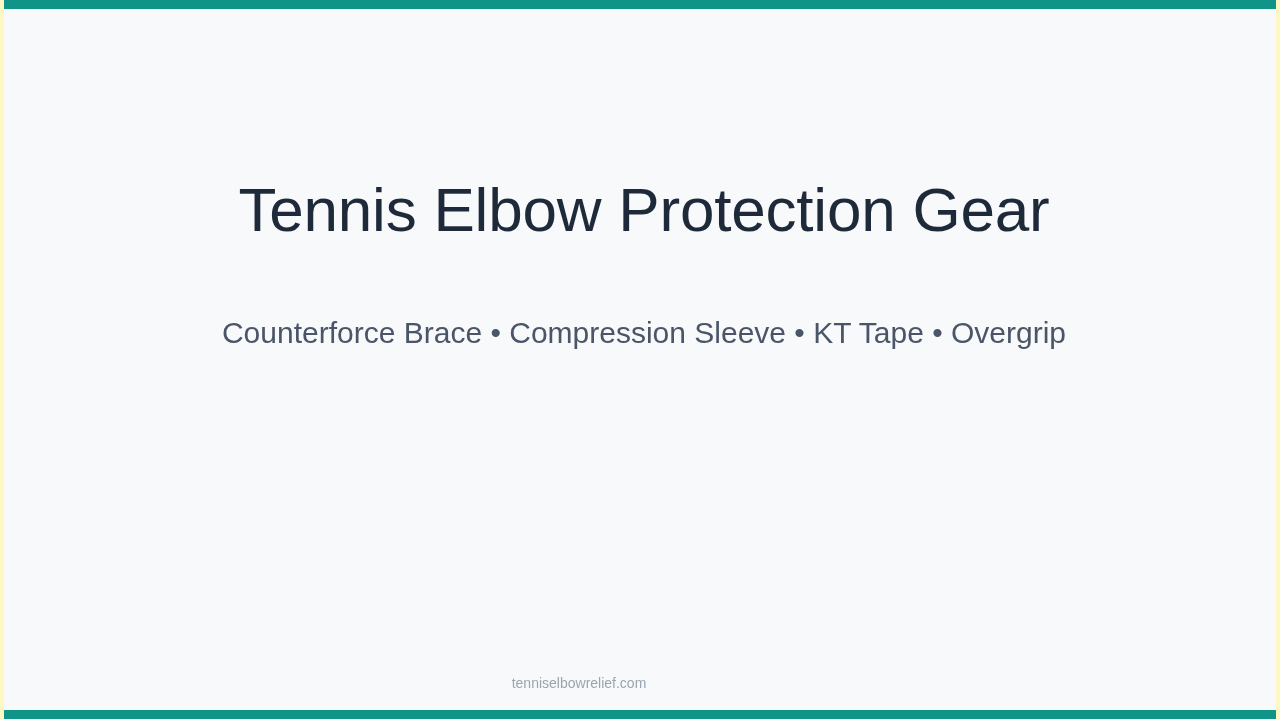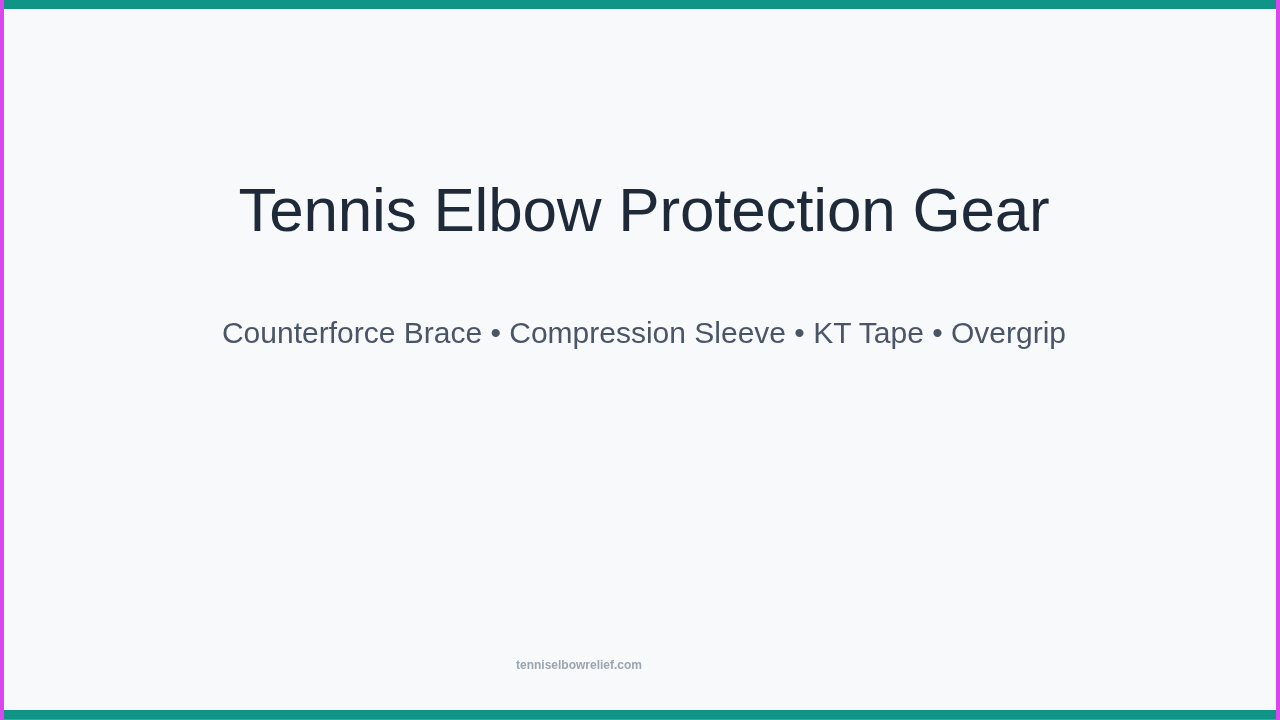--- a/index.html
+++ b/index.html
@@ -11,21 +11,21 @@
     height: 720px;
     background: #ffffff;
     font-family: "Liberation Sans", sans-serif;
     overflow: hidden;
   }
 
   .slide {
     position: relative;
     width: 1280px;
     height: 720px;
-    background: #d946ef;
+    background: #fef9c3;
     box-sizing: border-box;
     overflow: hidden;
   }
 
   .slide-canvas {
     position: absolute;
     left: 4px;
     top: 0px;
     width: 1272px;
     height: 719px;
@@ -87,24 +87,24 @@
 
   .footer-block {
     position: absolute;
     left: 4px;
     top: 658px;
     width: 1142px;
     text-align: center;
   }
 
   .footer-text {
-    margin: 0;
+    margin: 17px;
     font-family: "Liberation Sans", sans-serif;
-    font-size: 12px;
-    font-weight: 700;
+    font-size: 14px;
+    font-weight: 400;
     line-height: 1.2;
     color: #9aa5b1;
     white-space: nowrap;
   }
 </style>
 </head>
 <body>
 
 <div class="slide">
   <div class="slide-canvas">

